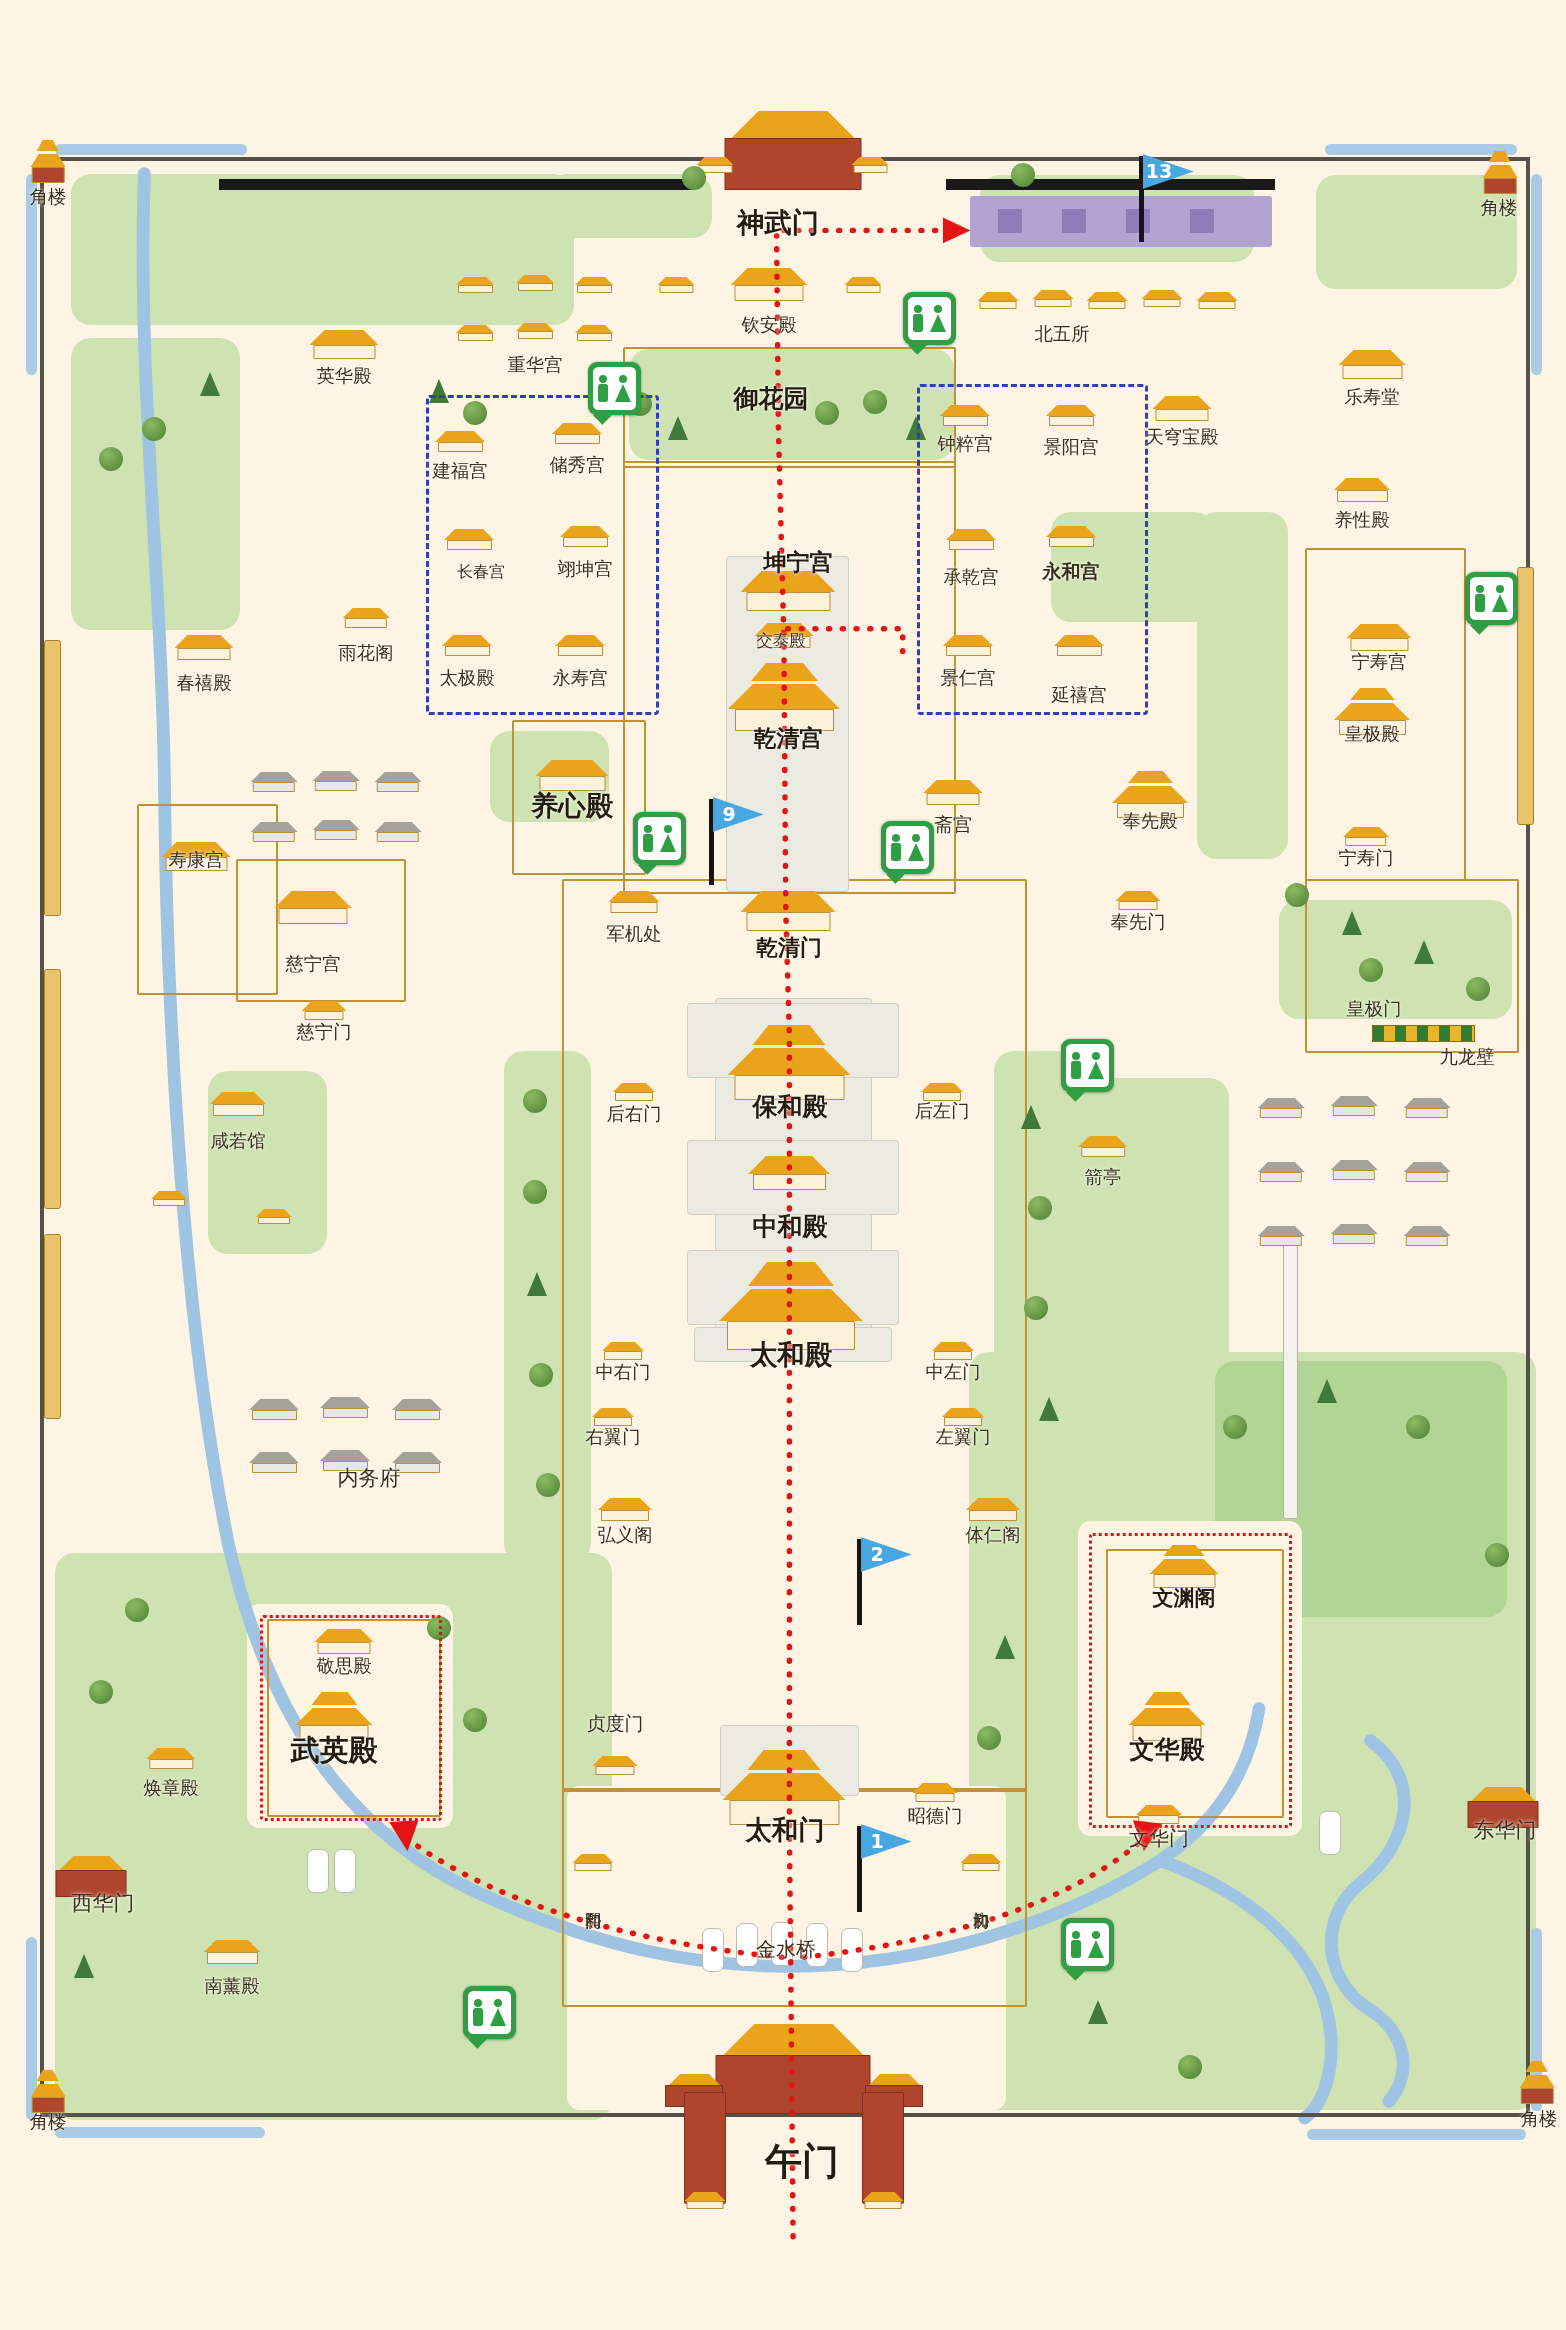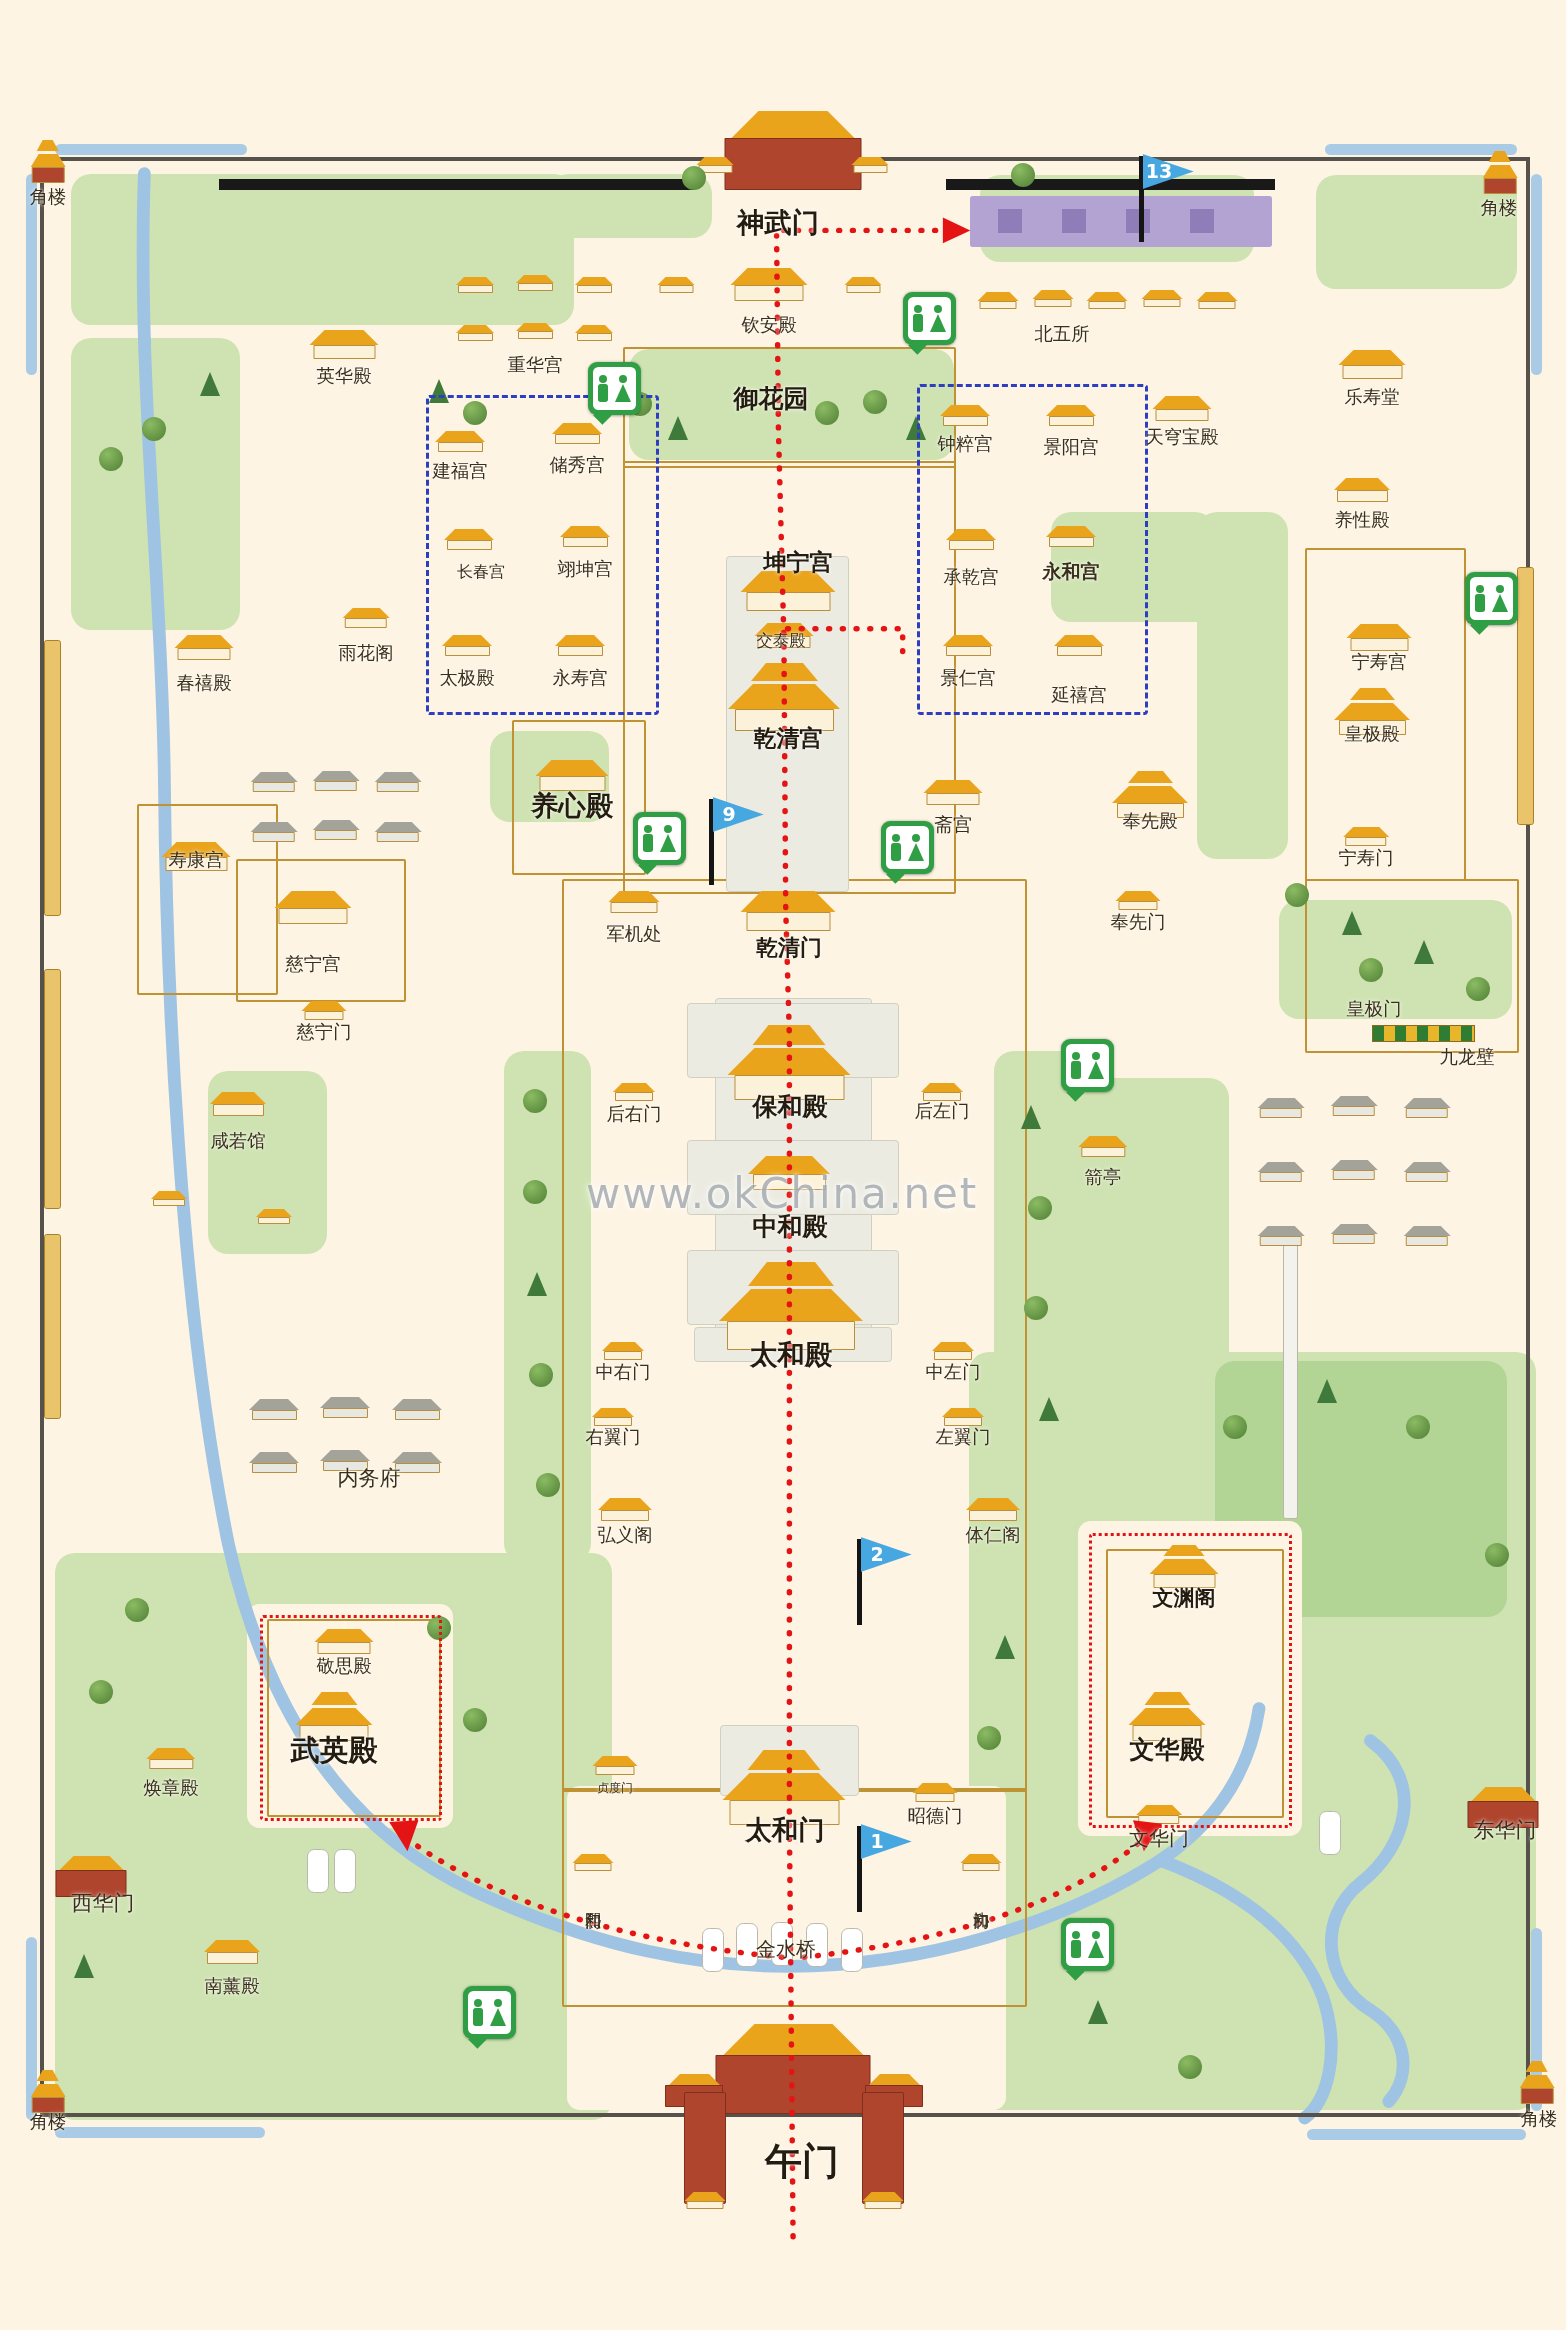--- a/index.html
+++ b/index.html
@@ -658,21 +658,20 @@
   <svg class="layer" id="routes" viewBox="0 0 1714 2551">
       <path d="M 868 2448 L 866 2212 L 864 1995 L 864 1472 L 864 1135 L 860 995 L 858 700 L 852 470 L 850 258" fill="none" stroke="#e41414" stroke-width="6" stroke-linecap="round" stroke-dasharray="1 14"></path>
       <path d="M 858 252 L 1032 252" fill="none" stroke="#e41414" stroke-width="6" stroke-linecap="round" stroke-dasharray="1 14"></path>
       <path d="M 862 688 L 988 688 L 988 718" fill="none" stroke="#e41414" stroke-width="6" stroke-linecap="round" stroke-dasharray="1 14"></path>
       <path d="M 856 2142 C 730 2130 560 2096 448 2014" fill="none" stroke="#e41414" stroke-width="6" stroke-linecap="round" stroke-dasharray="1 14"></path>
       <path d="M 880 2142 C 1010 2128 1160 2092 1250 2014" fill="none" stroke="#e41414" stroke-width="6" stroke-linecap="round" stroke-dasharray="1 14"></path>
       <polygon points="1032,238 1062,252 1032,266" fill="#e41414"></polygon>
       <polygon points="426,1994 458,1992 446,2026" fill="#e41414"></polygon>
       <polygon points="1272,1996 1240,1992 1252,2026" fill="#e41414"></polygon>
     </svg>
-  <div class="watermark">www.okChina.net</div>
   <div class="layer" id="labels">
       <div class="lbl" style="left: 48px; top: 197px; font-size: 18.3px;">角楼</div>
       <div class="lbl" style="left: 1499px; top: 208px; font-size: 18.3px;">角楼</div>
       <div class="lbl b" style="left: 778px; top: 223px; font-size: 27.4px;">神武门</div>
       <div class="lbl" style="left: 769px; top: 325px; font-size: 18.3px;">钦安殿</div>
       <div class="lbl" style="left: 1062px; top: 334px; font-size: 18.3px;">北五所</div>
       <div class="lbl" style="left: 344px; top: 376px; font-size: 18.3px;">英华殿</div>
       <div class="lbl" style="left: 535px; top: 365px; font-size: 18.3px;">重华宫</div>
       <div class="lbl" style="left: 1372px; top: 397px; font-size: 18.3px;">乐寿堂</div>
       <div class="lbl b" style="left: 771px; top: 399px; font-size: 25px;">御花园</div>
@@ -721,21 +720,21 @@
       <div class="lbl" style="left: 613px; top: 1437px; font-size: 18.3px;">右翼门</div>
       <div class="lbl" style="left: 963px; top: 1437px; font-size: 18.3px;">左翼门</div>
       <div class="lbl" style="left: 369px; top: 1478px; font-size: 21px;">内务府</div>
       <div class="lbl" style="left: 625px; top: 1535px; font-size: 18.3px;">弘义阁</div>
       <div class="lbl" style="left: 993px; top: 1535px; font-size: 18.3px;">体仁阁</div>
       <div class="lbl b" style="left: 1184px; top: 1598px; font-size: 21px;">文渊阁</div>
       <div class="lbl" style="left: 344px; top: 1666px; font-size: 18.3px;">敬思殿</div>
       <div class="lbl b" style="left: 334px; top: 1750px; font-size: 29px;">武英殿</div>
       <div class="lbl b" style="left: 1167px; top: 1750px; font-size: 25px;">文华殿</div>
       <div class="lbl" style="left: 171px; top: 1788px; font-size: 18.3px;">焕章殿</div>
-      <div class="lbl" style="left: 615px; top: 1788px; font-size: 12px;">贞度门</div>
+      <div class="lbl" style="left: 615px; top: 1724px; font-size: 19px;">贞度门</div>
       <div class="lbl b" style="left: 785px; top: 1830px; font-size: 26.5px;">太和门</div>
       <div class="lbl" style="left: 935px; top: 1816px; font-size: 18.3px;">昭德门</div>
       <div class="lbl" style="left: 1159px; top: 1838px; font-size: 20px;">文华门</div>
       <div class="lbl" style="left: 1505px; top: 1830px; font-size: 21px;">东华门</div>
       <div class="lbl" style="left: 103px; top: 1903px; font-size: 21px;">西华门</div>
       <div class="lbl v" style="left: 593px; top: 1899px; font-size: 16.4px;">熙和门</div>
       <div class="lbl" style="left: 786px; top: 1949px; font-size: 20px;">金水桥</div>
       <div class="lbl v" style="left: 981px; top: 1899px; font-size: 16.4px;">协和门</div>
       <div class="lbl" style="left: 232px; top: 1986px; font-size: 18.3px;">南薰殿</div>
       <div class="lbl b" style="left: 802px; top: 2162px; font-size: 37px;">午门</div>

